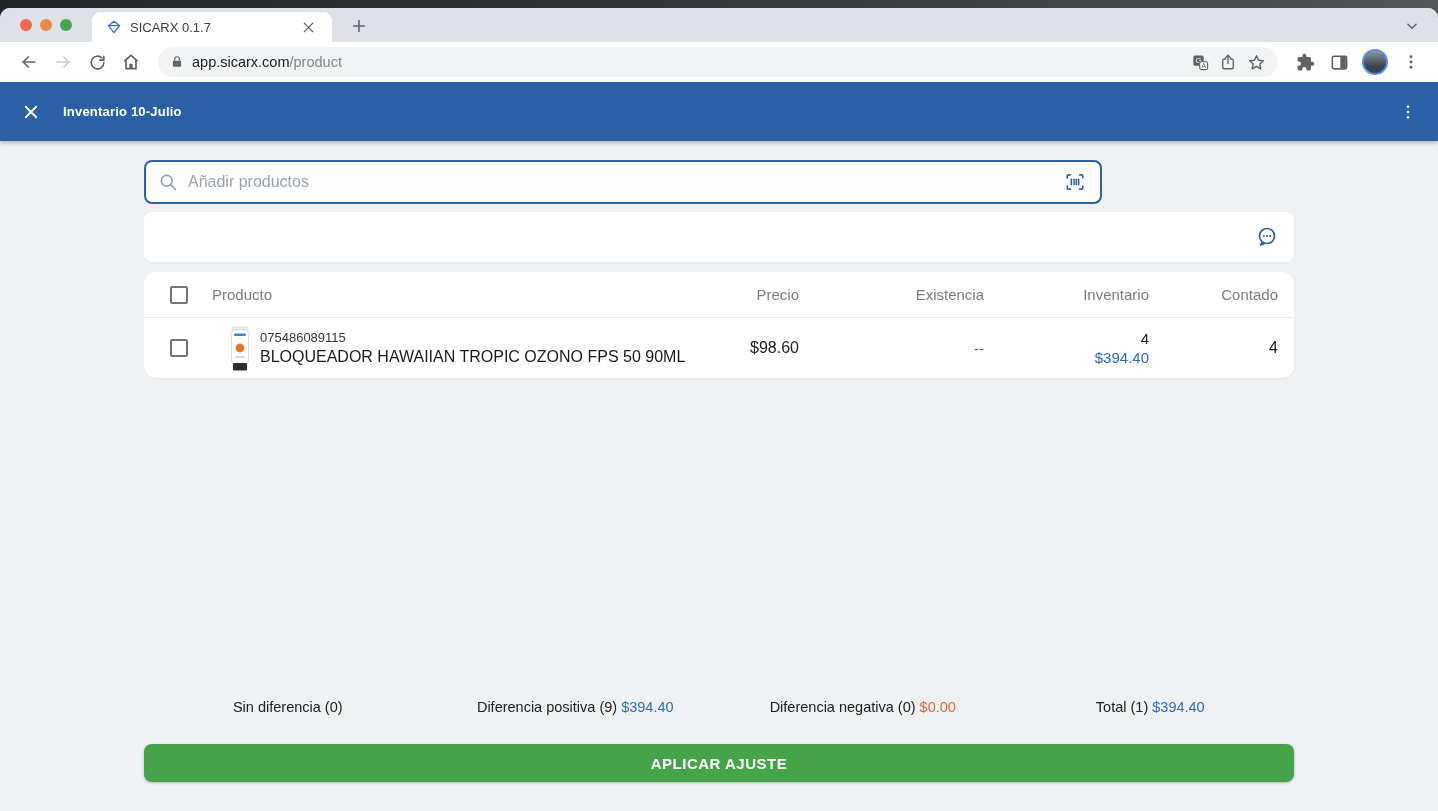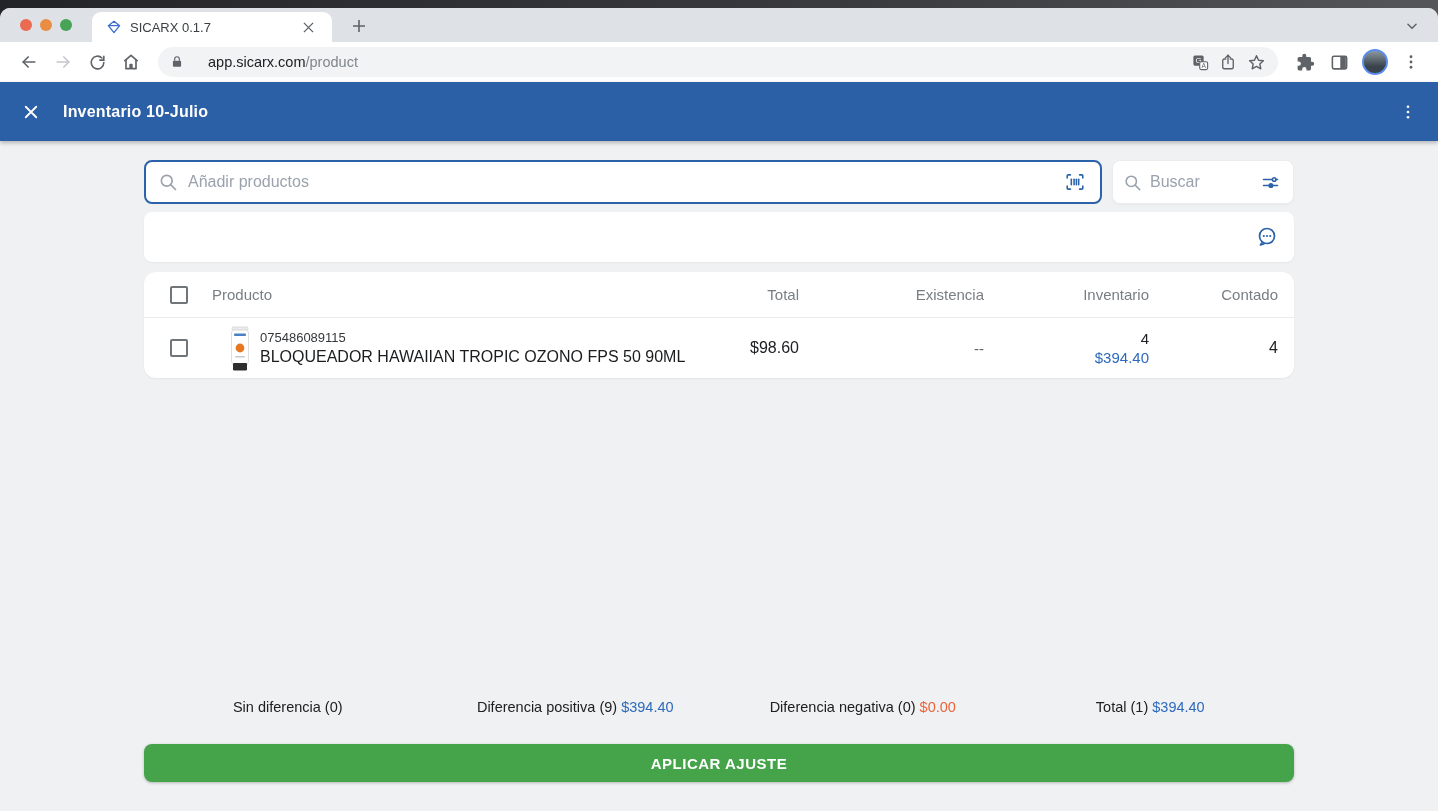--- a/index.html
+++ b/index.html
@@ -26,30 +26,30 @@
     border-radius:9px 9px 0 0;display:flex;align-items:center;padding:0 14px 0 14px}
   .tab-title{font-size:13px;color:#3c4043;margin-left:8px;flex:1;white-space:nowrap;overflow:hidden}
   .icon-btn{display:inline-flex;align-items:center;justify-content:center;border:none;background:transparent;cursor:pointer;border-radius:50%}
   .newtab{position:absolute;left:346px;bottom:3px;width:26px;height:26px}
   .strip-chevron{position:absolute;right:14px;bottom:4px;width:24px;height:24px}
   
   .toolbar{height:40px;background:#fff;display:flex;align-items:center;padding:0 12px 0 14px;gap:4px}
   .nav-btn{width:30px;height:30px}
   .omnibox{flex:1;height:30px;background:#f1f3f4;border-radius:16px;display:flex;align-items:center;
     padding:0 8px 0 12px;margin:0 8px;min-width:0}
-  .url{font-size:14.5px;color:#202124;margin-left:24px;white-space:nowrap}
+  .url{font-size:14.5px;color:#202124;margin-left:8px;white-space:nowrap}
   .url .path{color:#80868b}
   .omni-spacer{flex:1}
   .omni-icon{width:28px;height:28px}
   .avatar{width:26px;height:26px;border-radius:50%;border:2px solid #5b8def;
     background:linear-gradient(180deg,#8d979f 0%,#39434b 70%);margin:0 4px}
   
   .appbar{height:59px;background:var(--appbar_blue);display:flex;align-items:center;
     padding:0 16px 0 17px;box-shadow:0 2px 4px rgba(0,0,0,.25);position:relative;z-index:3}
-  .appbar-title{color:#fff;font-size:16px;font-weight:700;margin-left:18px;letter-spacing:.2px;flex:1}
+  .appbar-title{color:#fff;font-size:13px;font-weight:700;margin-left:18px;letter-spacing:.2px;flex:1}
   
   .content{position:relative;height:670px;background:#f0f1f3}
   .cwrap{position:absolute;left:144px;width:1150px}
   .search-row{top:19px;height:44px;display:flex}
   .add-input{width:958px;height:44px;border:2px solid var(--accent_blue);border-radius:8px;background:#fff;
     display:flex;align-items:center;padding:0 12px 0 12px}
   .add-input input,.search-box input{border:none;outline:none;flex:1;font-size:16px;color:#3b82f6;
     font-family:"Liberation Sans",sans-serif;background:transparent;min-width:0}
   .add-input input::placeholder,.search-box input::placeholder{color:#9aa2ad}
   .search-box{margin-left:10px;width:182px;height:44px;background:#fff;border-radius:8px;
@@ -235,60 +235,41 @@
               <path d="M17 4.2h2.5a1 1 0 0 1 1 1v2.3"></path>
             <path d="M20.5 16.5v2.3a1 1 0 0 1-1 1H17"></path>
               <path d="M7 19.8H4.5a1 1 0 0 1-1-1v-2.3"></path>
             <path d="M8 9v6"></path>
               <path d="M11 9v6"></path>
               <path d="M13.5 9v6"></path>
               <path d="M16 9v6"></path>
           </svg>
         </span>
       </div>
-      <div class="search-box">
-        <span style="margin-right:8px">
-          <svg width="19" height="19" viewBox="0 0 24 24" fill="none" stroke="#9aa2ad" stroke-width="2" stroke-linecap="round">
-              <circle cx="10.5" cy="10.5" r="6.5"></circle>
-              <path d="M15.5 15.5L21 21"></path>
-            </svg>
-        </span>
-        <input type="text" placeholder="Buscar" style="">
-        <span class="icon-btn" style="width:26px;height:26px">
-          <svg width="21" height="21" viewBox="0 0 24 24" fill="none" stroke="#2b62a9" stroke-width="1.8" stroke-linecap="round">
-            <path d="M4 8.5h10"></path>
-              <path d="M18.5 8.5H20"></path>
-              <circle cx="16.2" cy="8.5" r="2" fill="#fff"></circle>
-            <path d="M4 15.5h6"></path>
-              <path d="M15 15.5h5"></path>
-              <circle cx="12.5" cy="15.5" r="2" fill="#2b62a9"></circle>
-          </svg>
-        </span>
-      </div>
     </div>
 
     <div class="cwrap message-card abs">
       <span class="icon-btn" style="width:30px;height:30px">
         <svg width="24" height="24" viewBox="0 0 24 24" fill="none" stroke="#2b62a9" stroke-width="1.7">
           <circle cx="12" cy="11" r="7.5"></circle>
           <path d="M7 17.5L5.5 20l4-1.2" stroke-linejoin="round"></path>
           <circle cx="8.8" cy="11" r="1.1" fill="#2b62a9" stroke="none"></circle>
           <circle cx="12" cy="11" r="1.1" fill="#2b62a9" stroke="none"></circle>
           <circle cx="15.2" cy="11" r="1.1" fill="#2b62a9" stroke="none"></circle>
         </svg>
       </span>
     </div>
 
     <div class="cwrap table-card abs">
       <div class="trow thead">
         <div class="cell-check">
             <span class="checkbox"></span>
           </div>
         <div class="cell-product th left">Producto</div>
-        <div class="cell-num th w-price">Total</div>
+        <div class="cell-num th w-price">Precio</div>
         <div class="cell-num th w-stock">Existencia</div>
         <div class="cell-num th w-diff">Inventario</div>
         <div class="cell-num th w-count">Contado</div>
       </div>
 
       <div class="trow tbody-row">
         <div class="cell-check">
             <span class="checkbox"></span>
           </div>
         <div class="cell-product">

